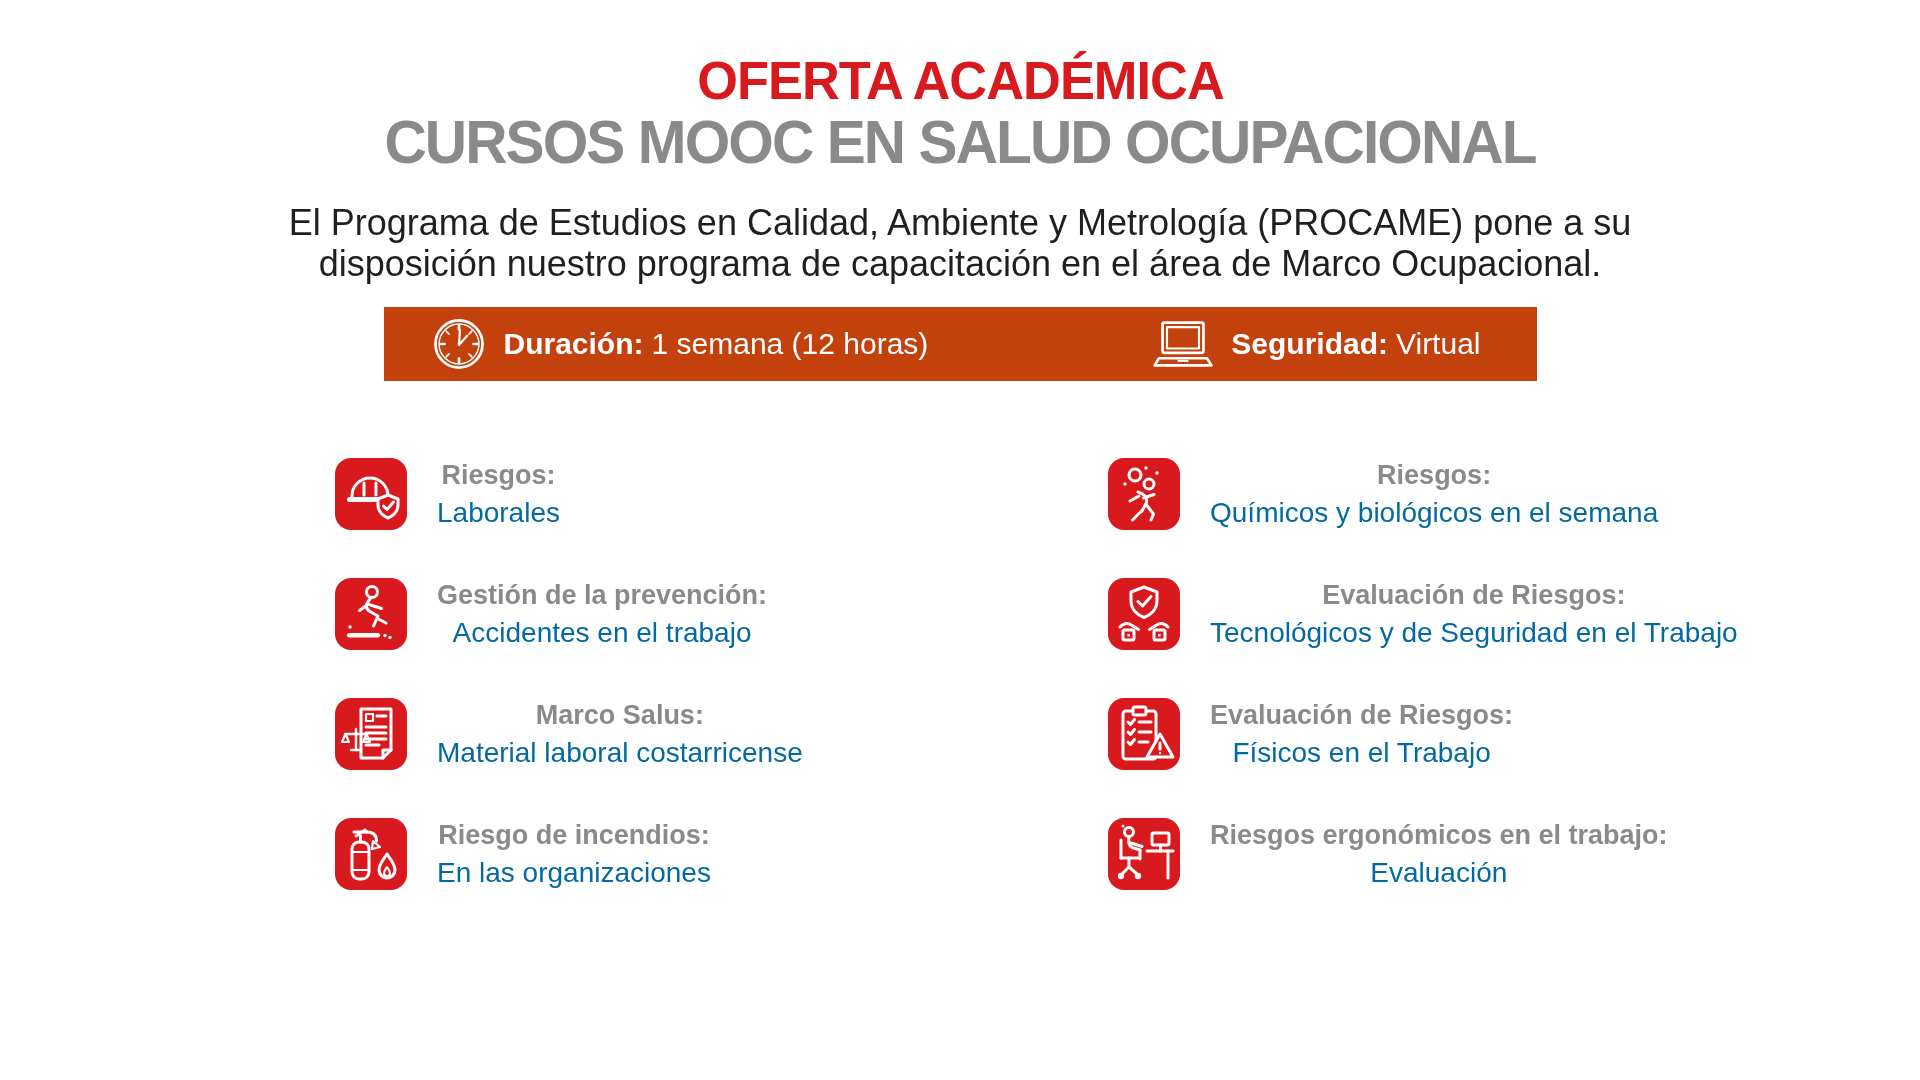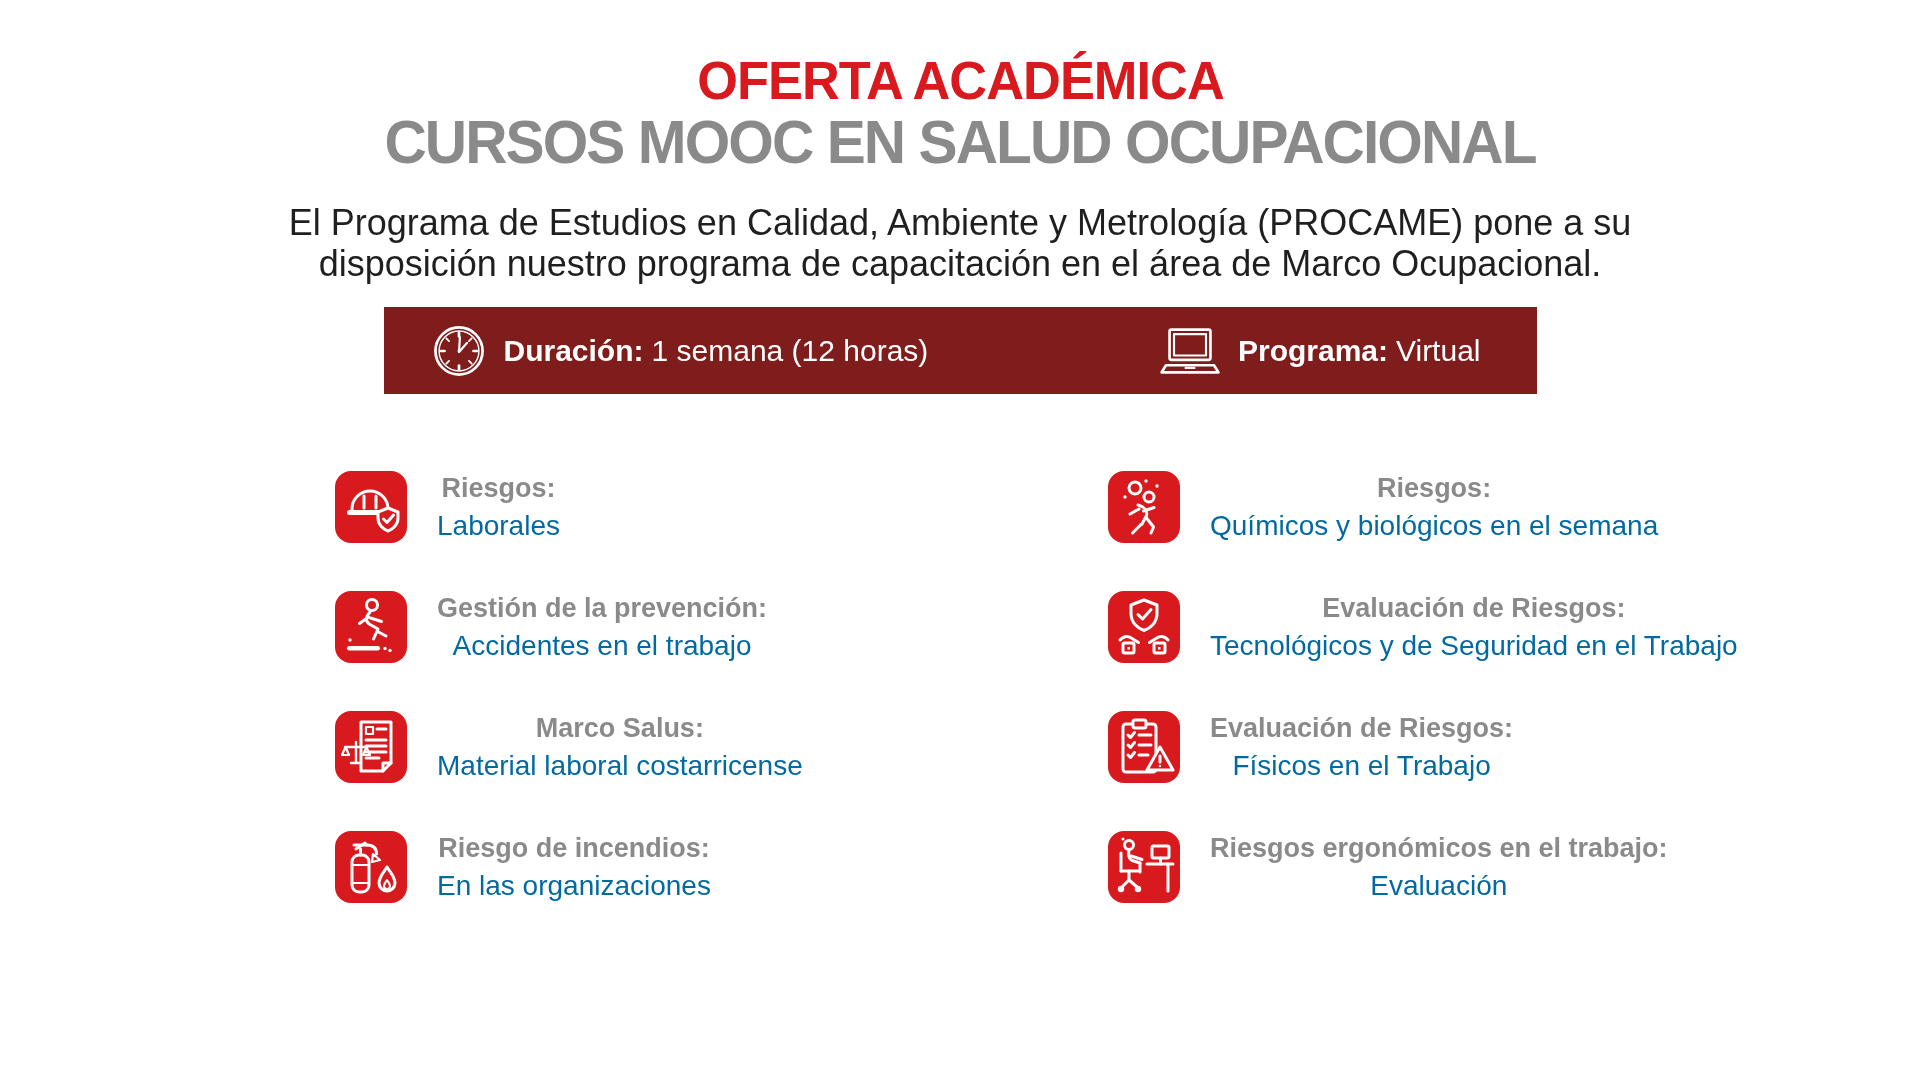--- a/index.html
+++ b/index.html
@@ -38,22 +38,22 @@
     margin: 26px auto 0 auto;
     color: #1F1F1F;
     font-size: 36px;
     line-height: 41px;
     text-align: center;
   }
 
   
   .banner {
     margin: 23px auto 0 auto;
-    width: 1153px; height: 87px;
-    background: #7f1d1d;
+    width: 1153px; height: 74px;
+    background: #c2410c;
     display: flex;
     align-items: center;
     color: #ffffff;
   }
   .banner-group { display: flex; align-items: center; gap: 16px; }
   .banner-group.first { margin-left: 46px; }
   .banner-group.second { margin-left: auto; margin-right: 56px; }
   .banner-text { font-size: 30px; white-space: nowrap; }
   .banner-text b { font-weight: bold; margin-right: 8px; }
   .banner-icon svg { display: block; }
@@ -133,21 +133,21 @@
       <span class="banner-icon">
         <svg width="64" height="52" viewBox="0 0 72 58">
           <g fill="none" stroke="#ffffff" stroke-width="3" stroke-linejoin="round">
             <rect x="13" y="5" width="46" height="34" rx="2"></rect>
             <rect x="18" y="10" width="36" height="24" stroke-width="2.4"></rect>
             <path d="M9 45 h54 l5 8 h-64 z"></path>
             <path d="M30 48 h12" stroke-width="2.4"></path>
           </g>
         </svg>
       </span>
-      <span class="banner-text"><b>Programa:</b><span>Virtual</span></span>
+      <span class="banner-text"><b>Seguridad:</b><span>Virtual</span></span>
     </div>
   </div>
 
   <div class="grid">
 
     <div class="course">
       <svg class="tile" viewBox="0 0 72 72">
         <rect class="bg" width="72" height="72" rx="16"></rect>
         <g class="art">
           <path d="M17 40 v-2 a18 18 0 0 1 36 0 v2"></path>

